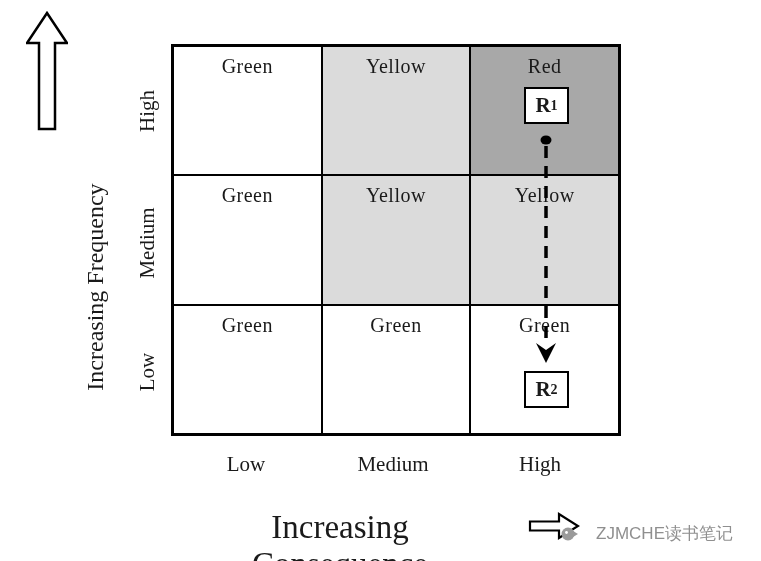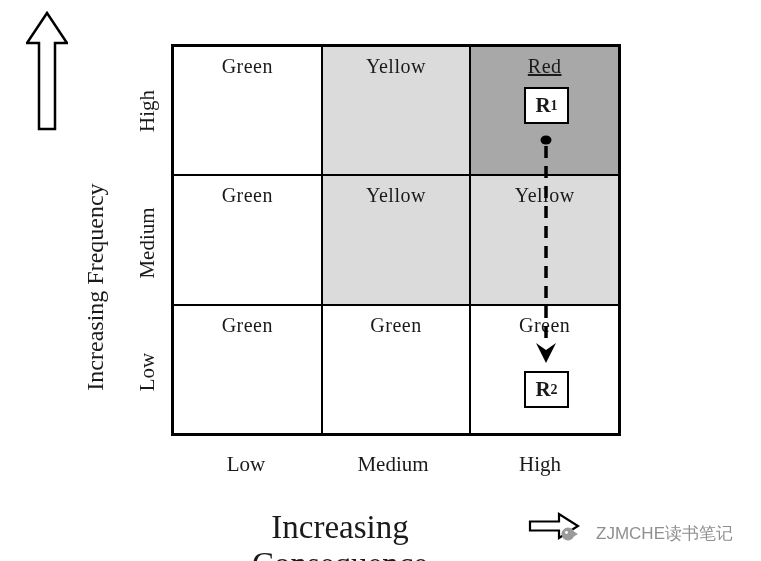--- a/index.html
+++ b/index.html
@@ -73,21 +73,21 @@
   <div class="row-label" style="top:230px;">Medium</div>
   <div class="row-label" style="top:359px;">Low</div>
 
   <div class="grid">
     <div class="cell" style="background-color: rgb(255, 255, 255);">
         <span>Green</span>
       </div>
     <div class="cell" style="background-color: rgb(219, 219, 219);">
         <span>Yellow</span>
       </div>
-    <div class="cell" style="background-color: rgb(168, 168, 168); text-decoration: underline;">
+    <div class="cell" style="background-color: rgb(168, 168, 168);">
         <span>Red</span>
       </div>
     <div class="cell" style="background-color: rgb(255, 255, 255);">
         <span>Green</span>
       </div>
     <div class="cell" style="background-color: rgb(219, 219, 219);">
         <span>Yellow</span>
       </div>
     <div class="cell" style="background-color: rgb(219, 219, 219);">
         <span>Yellow</span>

